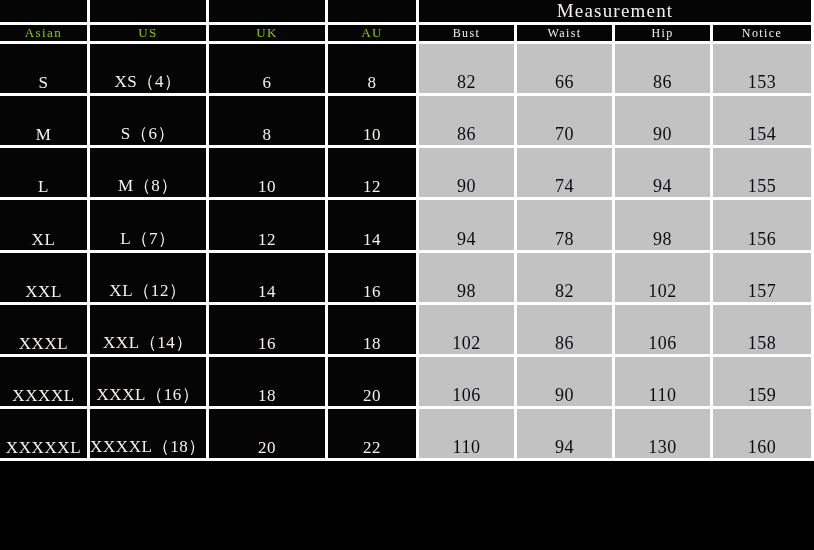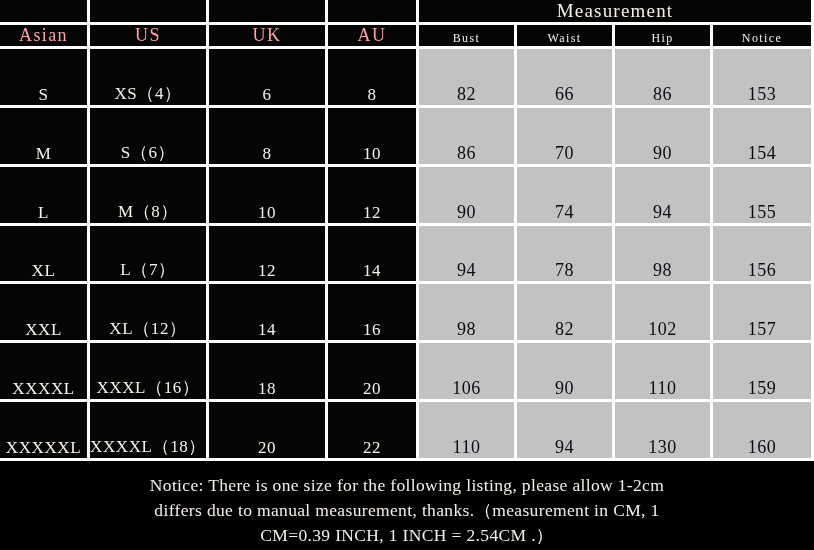--- a/index.html
+++ b/index.html
@@ -69,24 +69,24 @@
     color: #f6f2ea;
     text-align: left;
     vertical-align: middle;
     padding-left: 20px;
     font-size: 19px;
     letter-spacing: 1.2px;
     border-bottom: 3px solid #ffffff;
   }
   .hdr-sys-label {
     background: #050505;
-    color: #fca5a5;
+    color: #84cc16;
     vertical-align: bottom;
     padding-bottom: 9px;
-    font-size: 18px;
+    font-size: 13px;
     letter-spacing: 1.4px;
   }
   .hdr-meas-label {
     background: #050505;
     color: #f6f2ea;
     vertical-align: bottom;
     padding-bottom: 9px;
     font-size: 12px;
     letter-spacing: 1.4px;
   }
@@ -209,20 +209,30 @@
           <td class="cell-sys">XXL</td>
           <td class="cell-sys">XL（12）</td>
           <td class="cell-sys">14</td>
           <td class="cell-sys">16</td>
           <td class="cell-meas">98</td>
           <td class="cell-meas">82</td>
           <td class="cell-meas">102</td>
           <td class="cell-meas">157</td>
         </tr>
         <tr>
+          <td class="cell-sys">XXXL</td>
+          <td class="cell-sys">XXL（14）</td>
+          <td class="cell-sys">16</td>
+          <td class="cell-sys">18</td>
+          <td class="cell-meas">102</td>
+          <td class="cell-meas">86</td>
+          <td class="cell-meas">106</td>
+          <td class="cell-meas">158</td>
+        </tr>
+        <tr>
           <td class="cell-sys">XXXXL</td>
           <td class="cell-sys">XXXL（16）</td>
           <td class="cell-sys">18</td>
           <td class="cell-sys">20</td>
           <td class="cell-meas">106</td>
           <td class="cell-meas">90</td>
           <td class="cell-meas">110</td>
           <td class="cell-meas">159</td>
         </tr>
         <tr>
@@ -231,19 +241,14 @@
           <td class="cell-sys">20</td>
           <td class="cell-sys">22</td>
           <td class="cell-meas">110</td>
           <td class="cell-meas">94</td>
           <td class="cell-meas">130</td>
           <td class="cell-meas">160</td>
         </tr>
       </tbody>
   </table>
 
-  <div class="notice">
-    <span class="notice-line l1">Notice: There  is one size for the following listing, please allow 1-2cm</span>
-    <span class="notice-line l2">differs due to manual  measurement,    thanks.（measurement in CM, 1</span>
-    <span class="notice-line l3">CM=0.39 INCH, 1 INCH = 2.54CM .）</span>
-  </div>
 
 </div>
 
 </body></html>

